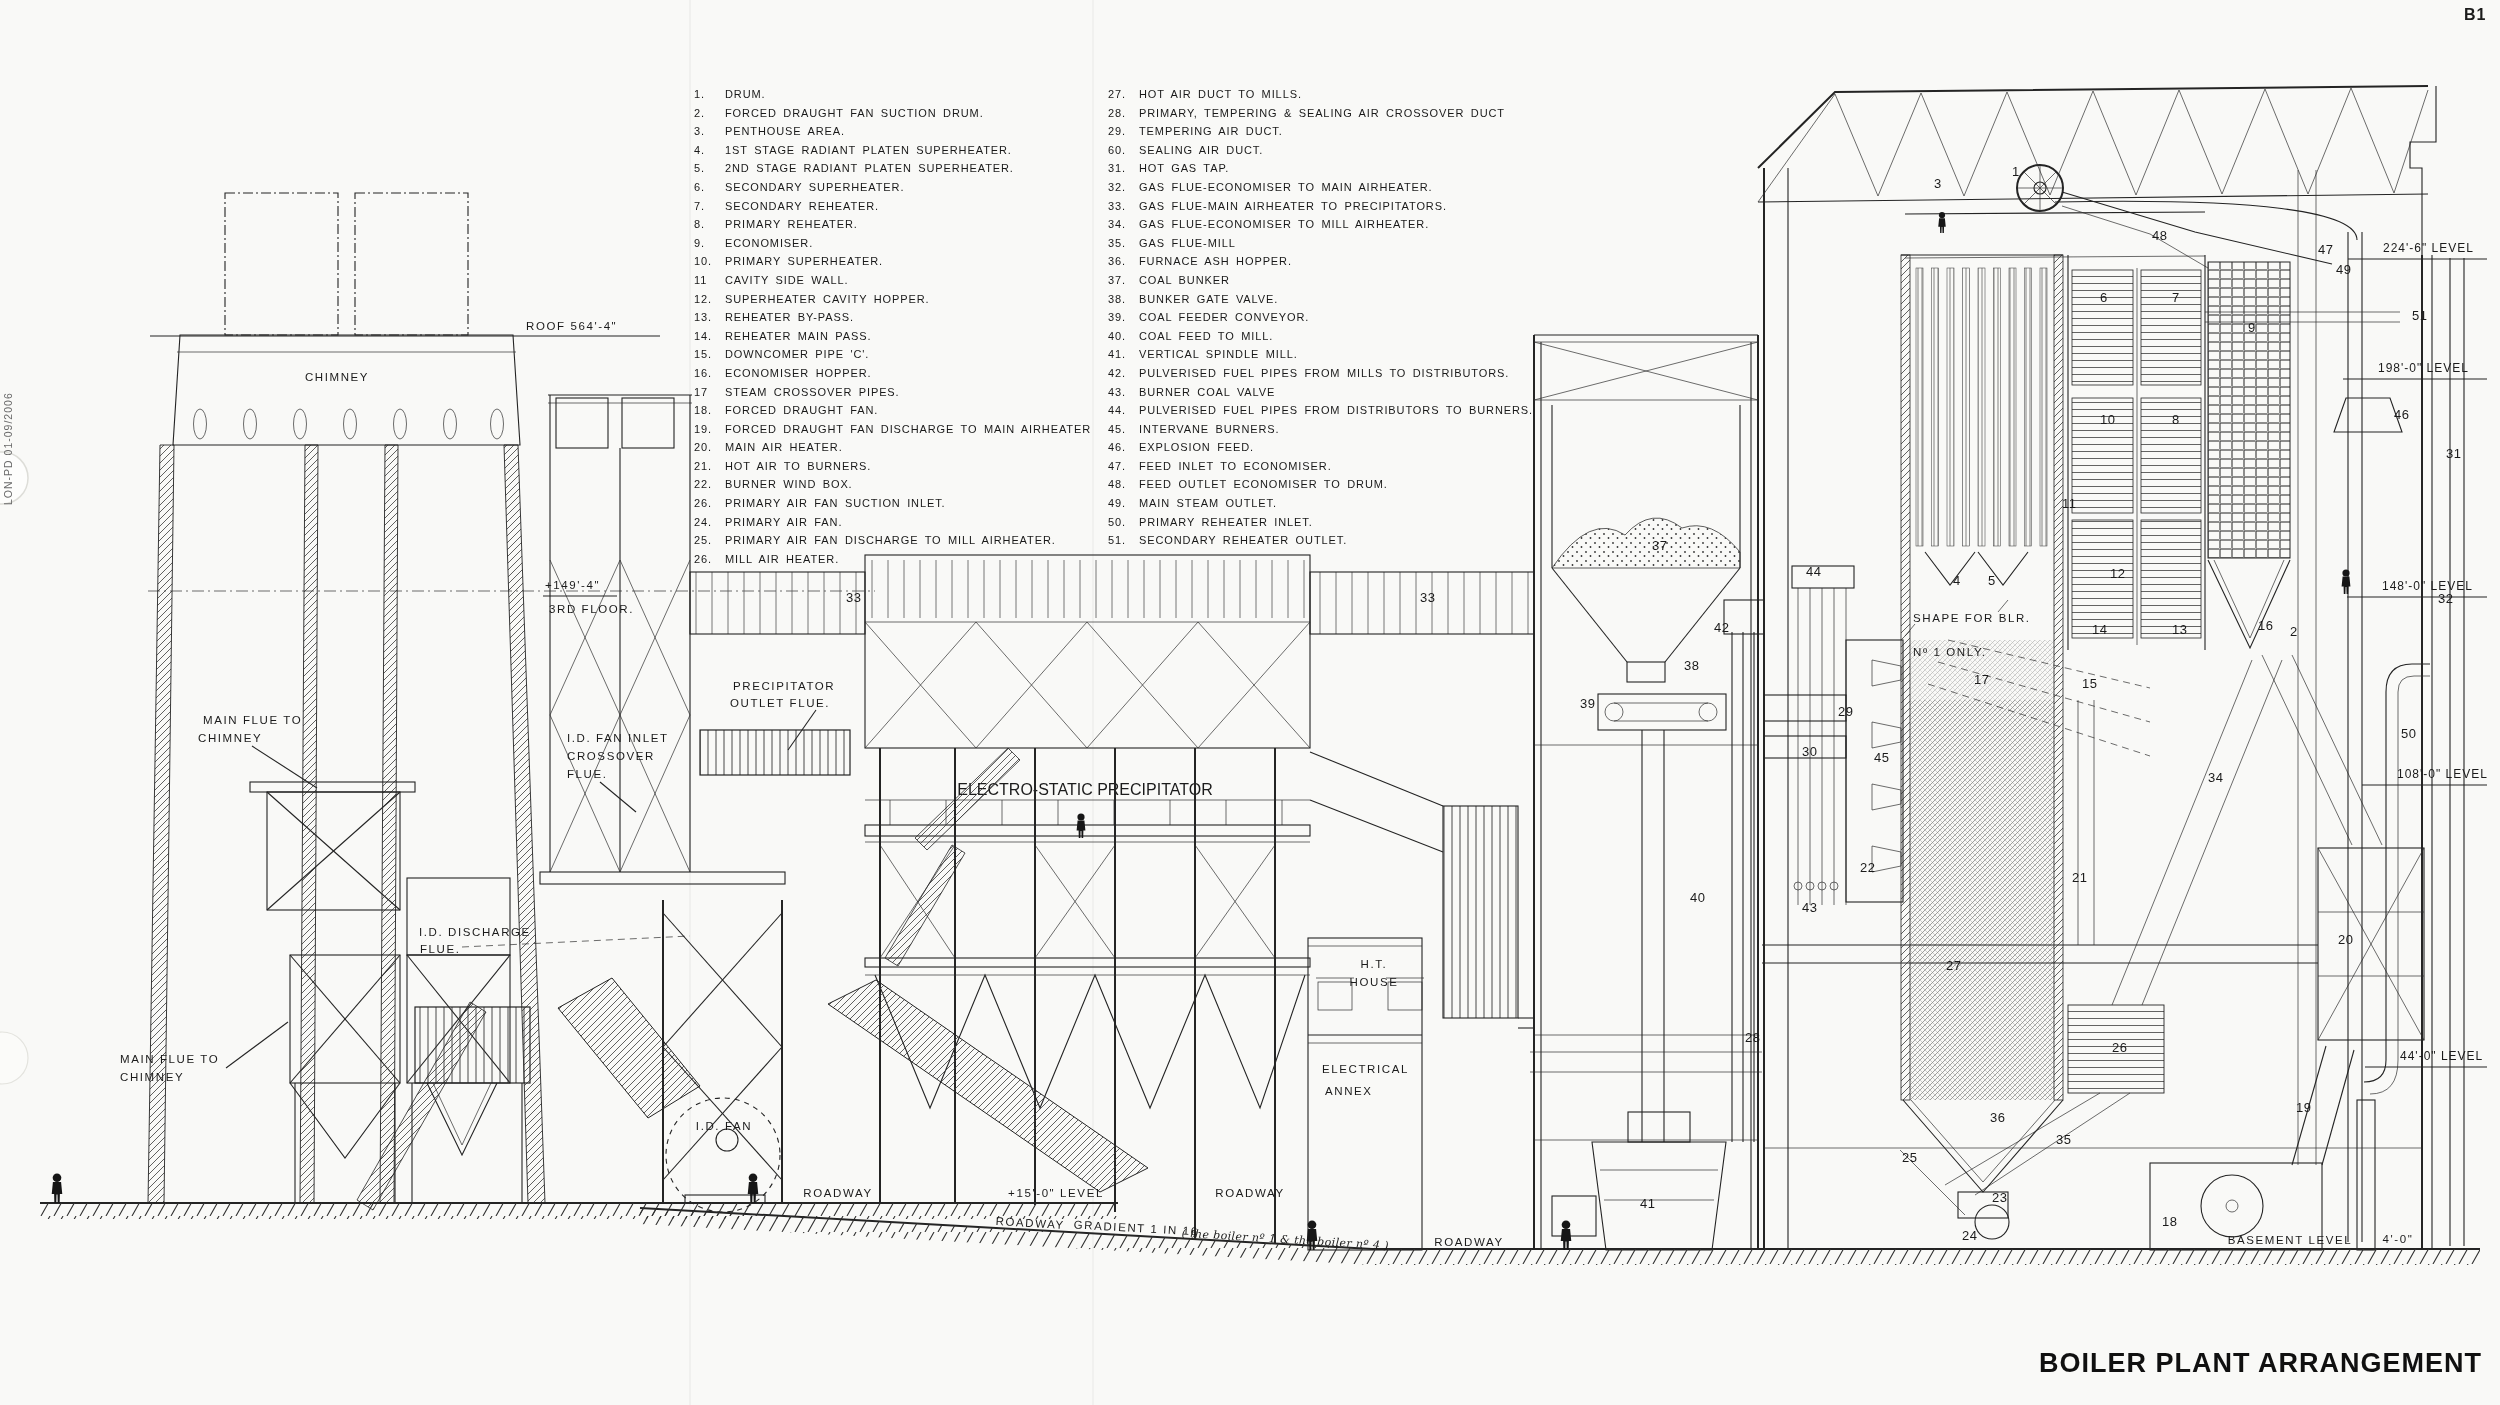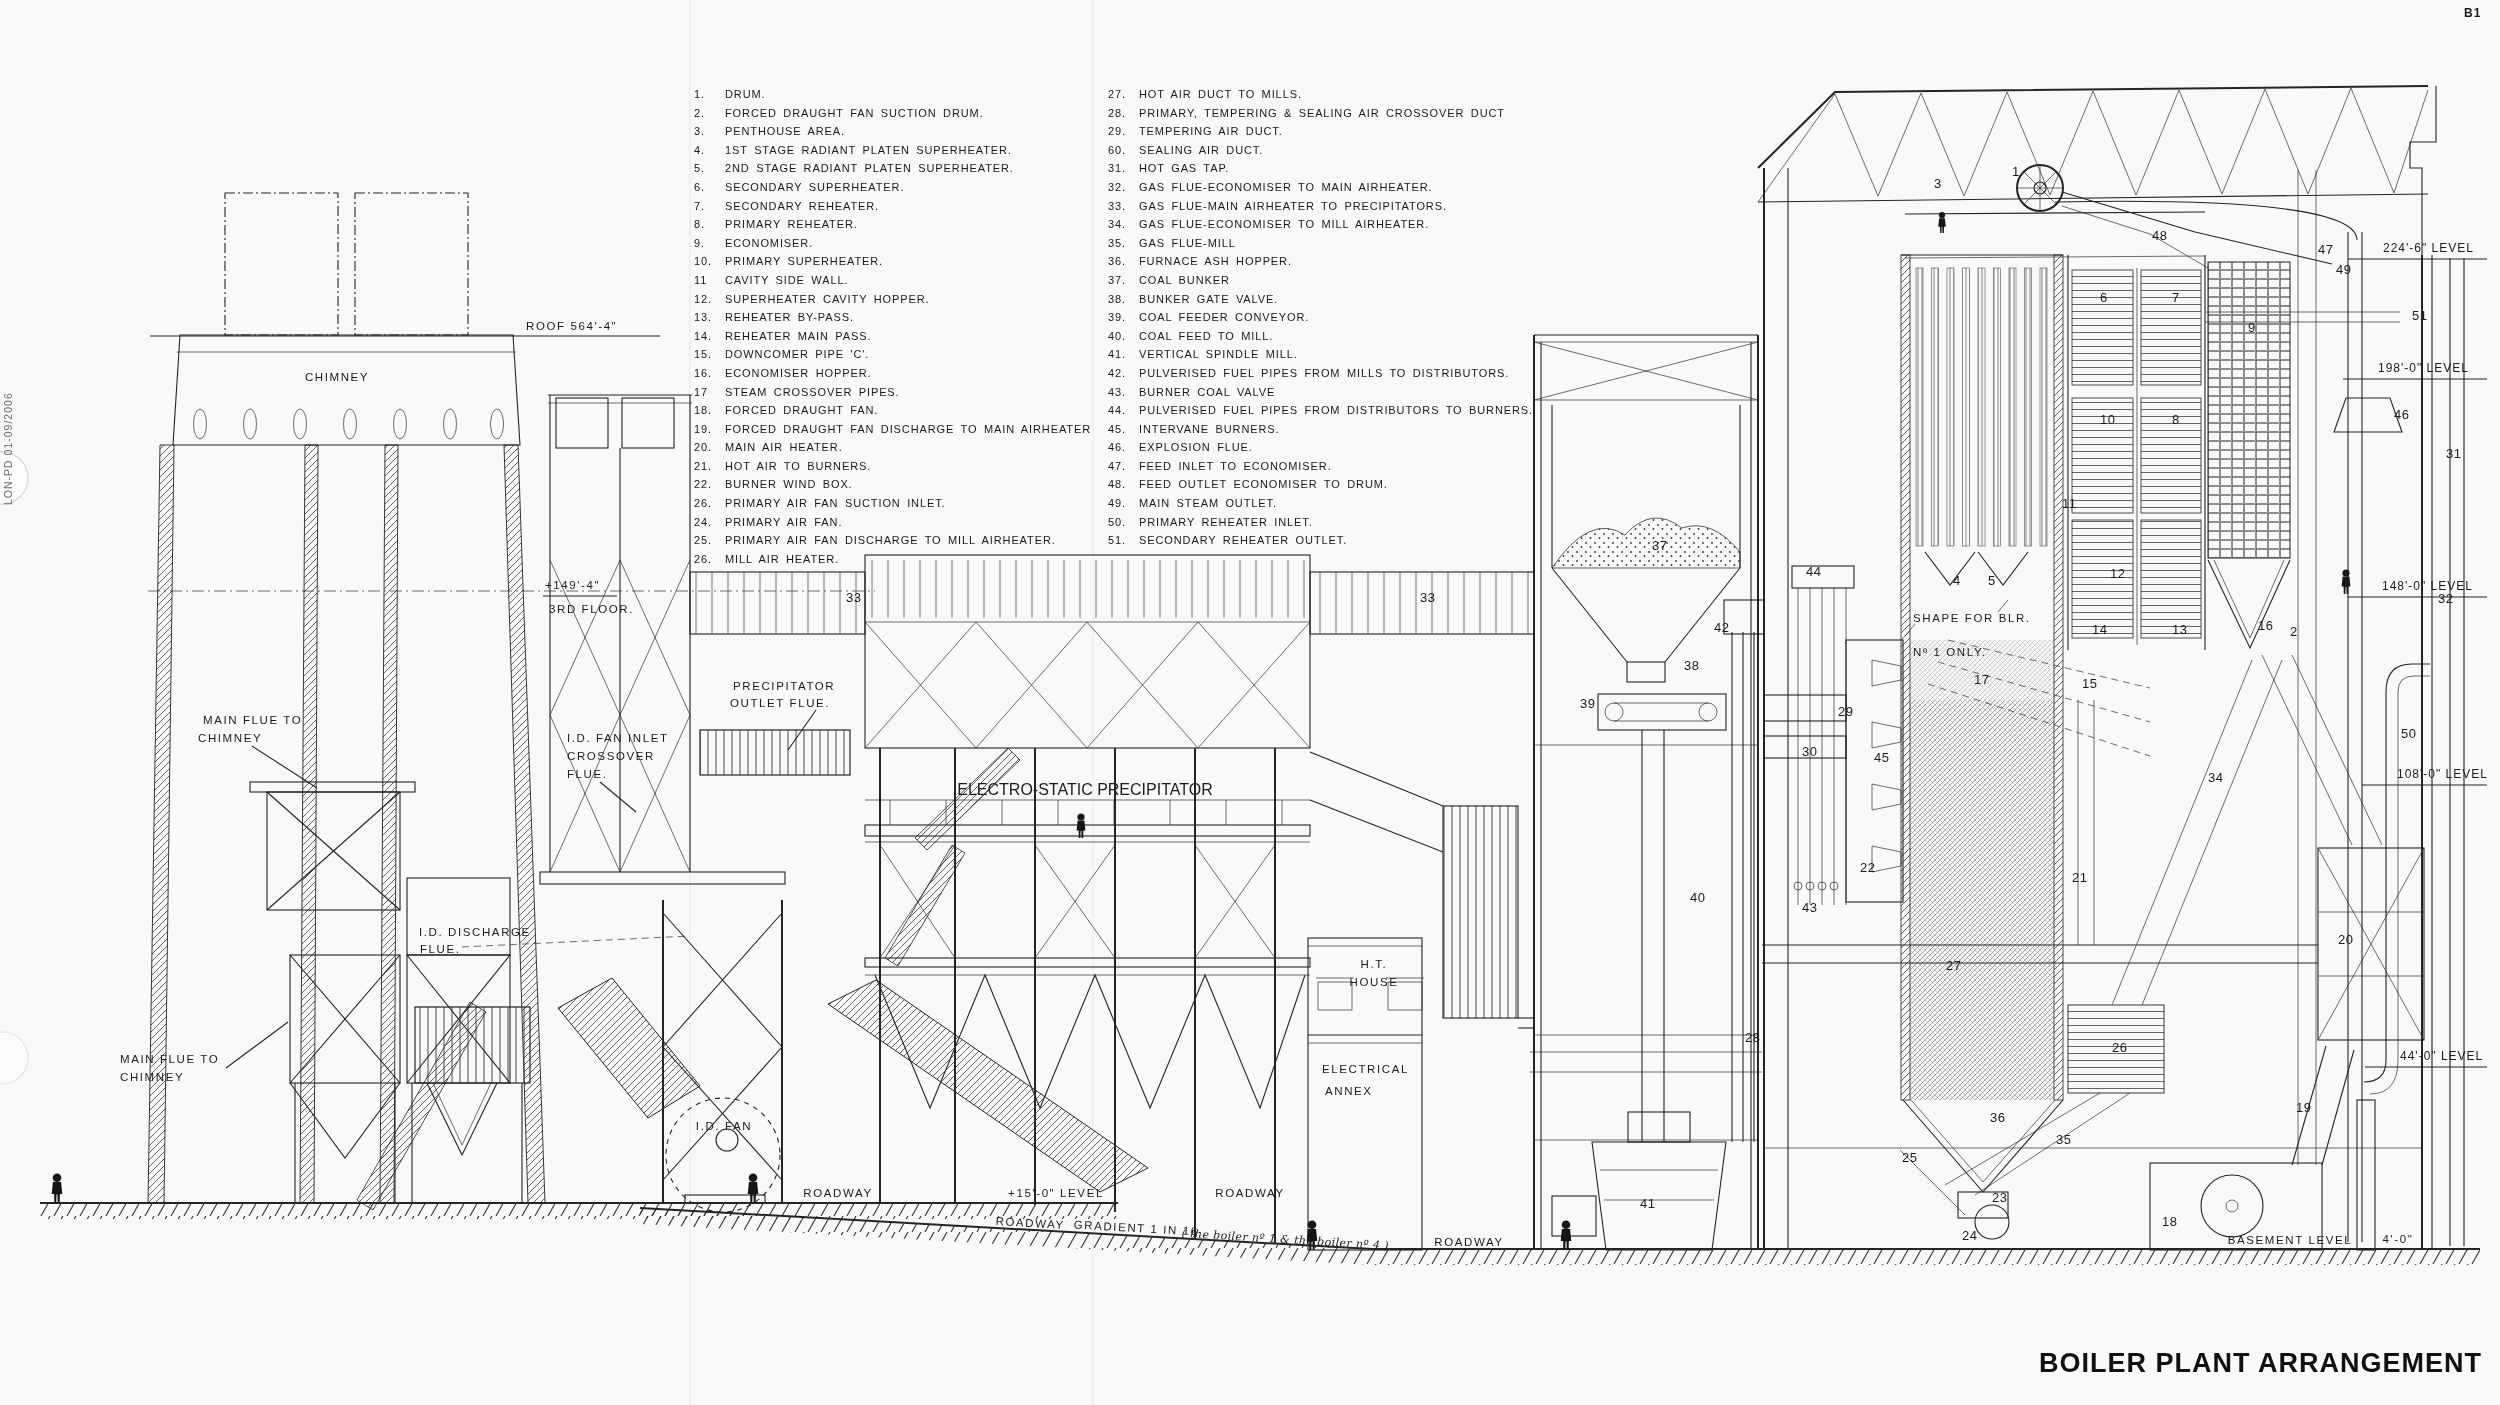--- a/index.html
+++ b/index.html
@@ -8,21 +8,21 @@
   .sheet svg{position:absolute;left:0;top:0;}
   
   .legend{position:absolute;top:88px;}
   #legend-col1{left:694px;}
   #legend-col2{left:1096px;margin-left:12px;}
   .lgrow{display:flex;height:18.6px;font-size:11px;letter-spacing:0.9px;word-spacing:2.5px;
          white-space:nowrap;color:#191919;}
   .lgn{width:27px;flex:none;}
   .lgt{margin-left:4px;}
   
-  .code{position:absolute;left:2464px;top:6px;font-size:12px;font-weight:bold;letter-spacing:1px;}
+  .code{position:absolute;left:2464px;top:6px;font-size:16px;font-weight:bold;letter-spacing:1px;}
   .title{position:absolute;right:18px;top:1336px;font-size:27px;font-weight:bold;letter-spacing:1px;color:#101010;margin-top:12px;}
   
   svg text{fill:#1b1b1b;stroke:none;font-family:"Liberation Sans",sans-serif;}
   .lbl{font-size:11.5px;letter-spacing:1.6px;}
   .pn{font-size:13px;letter-spacing:.5px;}
   .lvl{font-size:12px;letter-spacing:1px;}
   .gtxt{font-size:11.5px;letter-spacing:1.6px;}
   .note{font-size:11px;font-style:italic;font-family:"DejaVu Serif",serif;letter-spacing:.4px;}
   .edge{font-size:10.5px;fill:#6a6a6a;letter-spacing:1px;}
   
@@ -713,21 +713,21 @@
       <div class="lgrow">
         <span class="lgn">44.</span>
         <span class="lgt">PULVERISED FUEL PIPES FROM DISTRIBUTORS TO BURNERS.</span>
       </div>
       <div class="lgrow">
         <span class="lgn">45.</span>
         <span class="lgt">INTERVANE BURNERS.</span>
       </div>
       <div class="lgrow">
         <span class="lgn">46.</span>
-        <span class="lgt">EXPLOSION FLUE.</span>
+        <span class="lgt">EXPLOSION FEED.</span>
       </div>
       <div class="lgrow">
         <span class="lgn">47.</span>
         <span class="lgt">FEED INLET TO ECONOMISER.</span>
       </div>
       <div class="lgrow">
         <span class="lgn">48.</span>
         <span class="lgt">FEED OUTLET ECONOMISER TO DRUM.</span>
       </div>
       <div class="lgrow">

